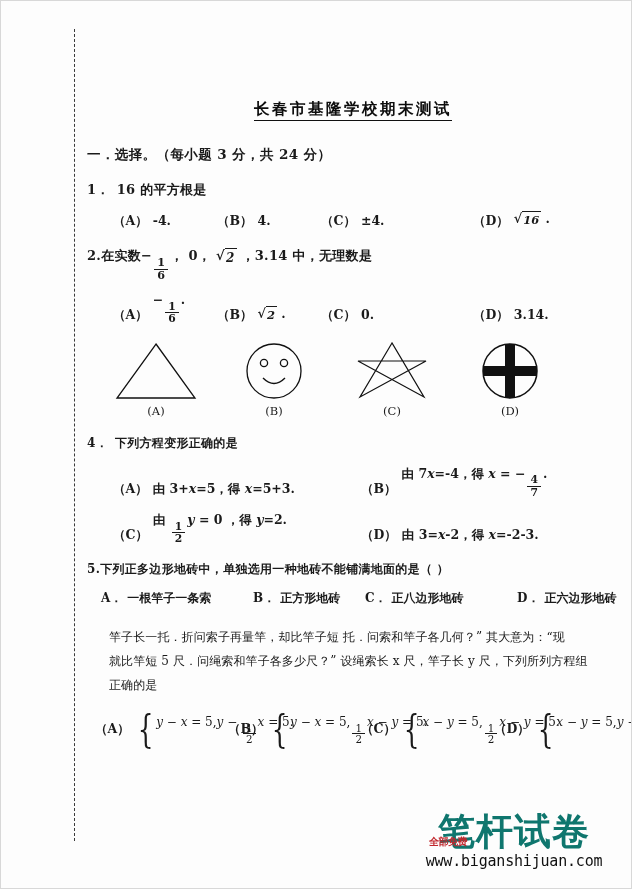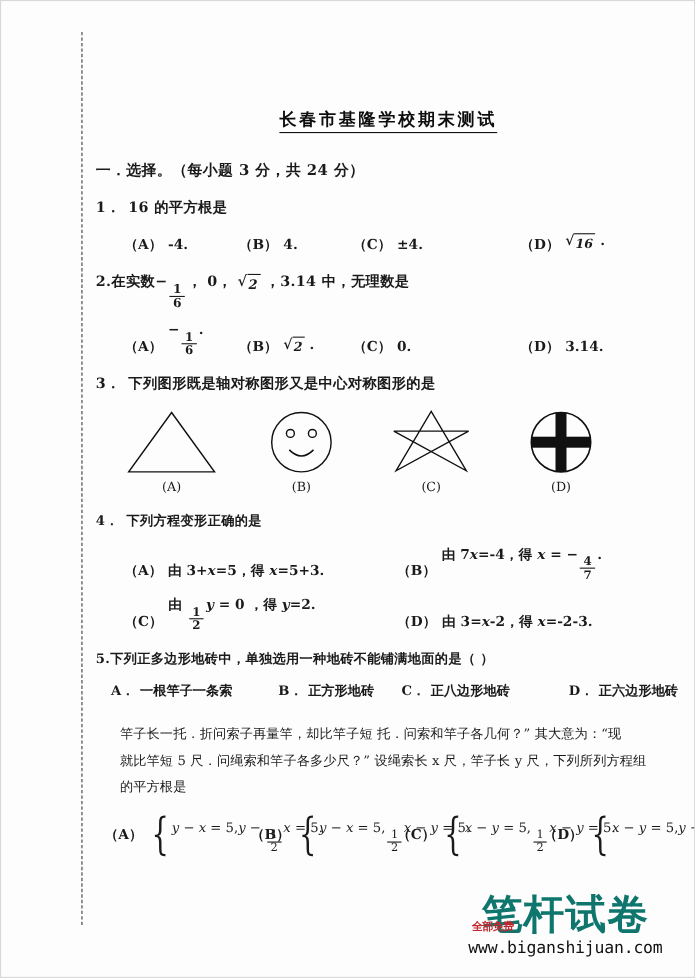--- a/index.html
+++ b/index.html
@@ -289,23 +289,20 @@
           <span class="opt-val">0.</span>
         </div>
         <div class="opt">
           <span class="opt-lab">（D）</span>
           <span class="opt-val">3.14.</span>
         </div>
       </div>
     </div>
 
     <div class="q">
-      <div class="q-stem">
-        <span class="qnum">3．</span><span>下列图形既是轴对称图形又是中心对称图形的是</span>
-      </div>
 
       <div class="figs">
 
         <div class="fig">
           <svg width="86" height="62" viewBox="0 0 86 62">
             <polygon points="43,4 82,58 4,58" fill="none" stroke="#111" stroke-width="1.3"></polygon>
           </svg>
           <div class="cap">(A)</div>
         </div>
 
@@ -393,21 +390,21 @@
           <span class="opt-lab">D．</span>
           <span class="opt-val">正六边形地砖</span>
         </div>
       </div>
     </div>
 
     <div class="q" style="margin-top:18px;">
       <div class="q6-body">
         <span class="q6-line q6-indent">竿子长一托．折问索子再量竿，却比竿子短   托．问索和竿子各几何？” 其大意为：“现</span>
         <span class="q6-line q6-indent">就比竿短 5 尺．问绳索和竿子各多少尺？” 设绳索长 x 尺，竿子长 y 尺，下列所列方程组</span>
-        <span class="q6-line q6-indent">的平方根是</span>
+        <span class="q6-line q6-indent">正确的是</span>
       </div>
 
       <div class="sys-row">
 
         <div class="sys-item">
           <span class="sys-lab">（A）</span>
           <span class="brace">{</span>
           <span class="eqs">
             <span class="eq"><span class="math">y</span> − <span class="math">x</span> = 5,</span>
             <span class="eq"><span class="math">y</span> − <span class="frac">

